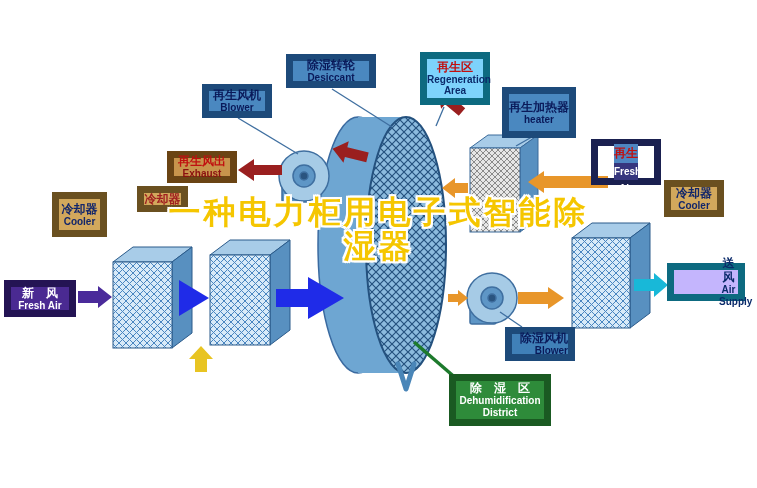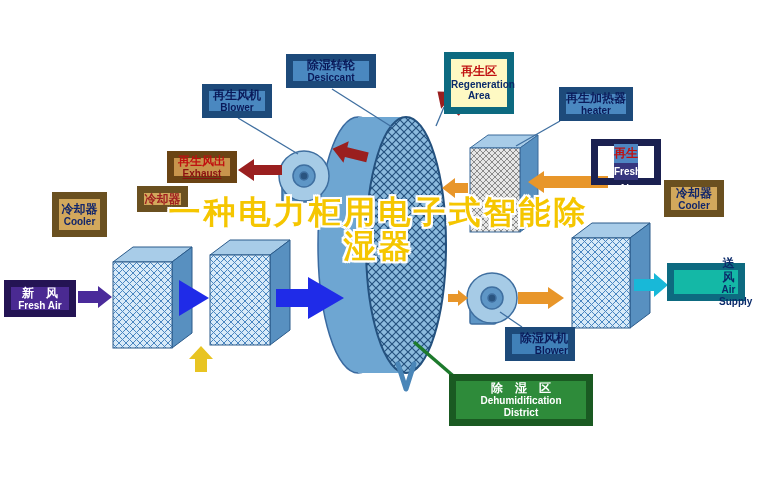--- a/index.html
+++ b/index.html
@@ -14,34 +14,34 @@
     justify-content:center;line-height:1.18;z-index:10;
   }
   .zh{font-size:12px;display:block;}
   .en{font-size:10px;display:block;}
 
   .lb-fresh-air{left:4px;top:280px;width:72px;height:37px;background:#4a2a92;color:#fff;border-color:#241454;}
   .lb-cooler-left{left:52px;top:192px;width:55px;height:45px;background:#d2a85c;color:#12266a;border-color:#6a5020;}
   .lb-cooler-mid{left:137px;top:186px;width:51px;height:26px;background:#d2a85c;color:#a02020;border-color:#6a5020;}
   .lb-exhaust{left:167px;top:151px;width:70px;height:32px;background:#c8944c;border-color:#6a4414;}
   .lb-exhaust .zh{color:#c01010;}
-  .lb-exhaust .en{color:#8a1010;text-decoration:underline;}
+  .lb-exhaust .en{color:#8a1010;}
   .lb-regen-blower{left:202px;top:84px;width:70px;height:34px;background:#4a88c0;color:#0a1a5a;border-color:#1d4a7a;}
   .lb-desiccant{left:286px;top:54px;width:90px;height:34px;background:#4a88c0;color:#0a1a5a;border-color:#1d4a7a;}
-  .lb-regen-area{left:444px;top:52px;width:70px;height:62px;background:#fef9c3;border-color:#0d6a80;line-height:1.12;}
+  .lb-regen-area{left:420px;top:52px;width:70px;height:53px;background:#7dd3fc;border-color:#0d6a80;line-height:1.12;}
   .lb-regen-area .zh{color:#c01010;}
   .lb-regen-area .en{color:#0a2a6a;}
-  .lb-regen-heater{left:559px;top:87px;width:74px;height:34px;background:#4a88c0;color:#0a1a5a;border-color:#1d4a7a;}
+  .lb-regen-heater{left:502px;top:87px;width:74px;height:51px;background:#4a88c0;color:#0a1a5a;border-color:#1d4a7a;}
   .lb-regen-air-in{left:591px;top:139px;width:70px;height:38px;padding:16px;background:none;border-color:#1a2050;}
   .lb-regen-air-in .half-top{background:#4e86c2;color:#c01010;font-size:12px;line-height:19px;height:19px;}
   .lb-regen-air-in .half-bottom{background:#36367e;color:#ffffff;font-size:10px;line-height:17px;height:17px;}
   .lb-cooler-right{left:664px;top:180px;width:60px;height:37px;background:#d2a85c;color:#12266a;border-color:#6a5020;}
-  .lb-air-supply{left:667px;top:263px;width:78px;height:38px;background:#14b8a6;color:#0a2a6a;border-color:#0d6a80;padding-left:45px;}
+  .lb-air-supply{left:667px;top:263px;width:78px;height:38px;background:#c4b5fd;color:#0a2a6a;border-color:#0d6a80;padding-left:45px;}
   .lb-dehum-blower{left:505px;top:327px;width:70px;height:34px;background:#4080b8;color:#0a1a5a;border-color:#1d4a7a;text-align:right;}
-  .lb-dehum-area{left:449px;top:374px;width:144px;height:52px;background:#2e8b3a;color:#fff;border-color:#1a5a22;line-height:1.15;}
+  .lb-dehum-area{left:449px;top:374px;width:102px;height:52px;background:#2e8b3a;color:#fff;border-color:#1a5a22;line-height:1.15;}
   .lb-back-wind{left:165px;top:373px;width:76px;height:37px;background:#e8c428;color:#111;border-color:#555;}
 
   .title{
     position:absolute;top:196px;left:0;width:757px;z-index:30;
     text-align:center;font-size:32px;font-weight:bold;letter-spacing:3px;
     color:#f5c600;line-height:1.05;
     text-shadow:
       -2px -2px 0 #fff, 2px -2px 0 #fff, -2px 2px 0 #fff, 2px 2px 0 #fff,
       0 -2px 0 #fff, 0 2px 0 #fff, -2px 0 0 #fff, 2px 0 0 #fff;
   }

